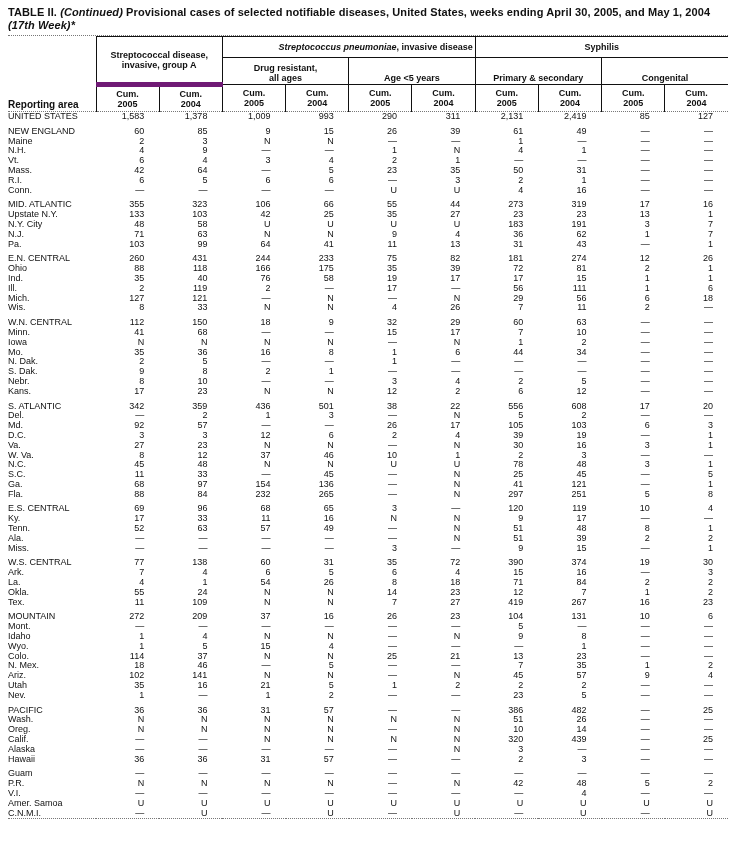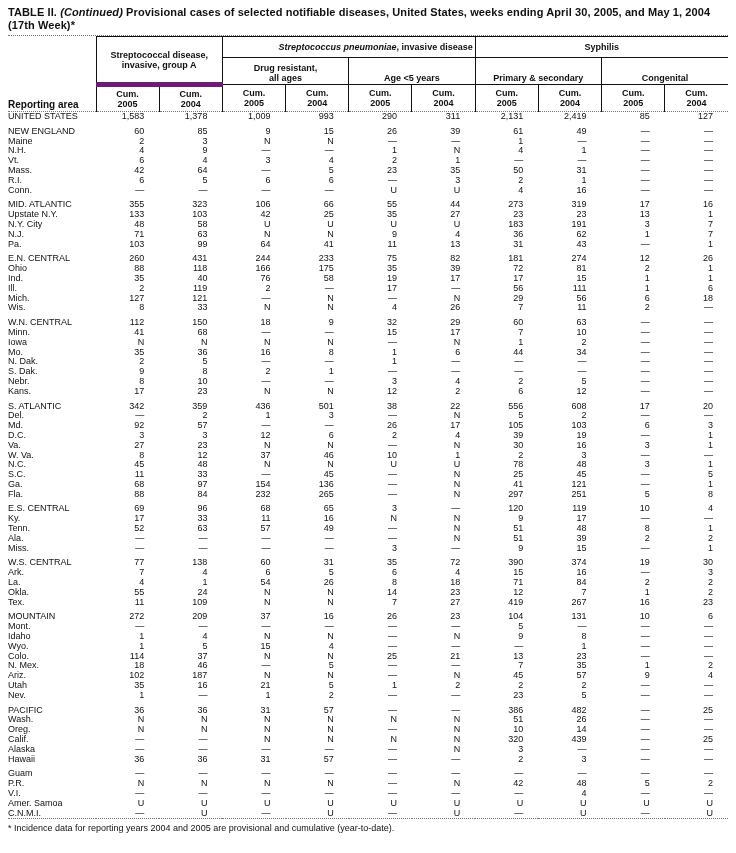--- a/index.html
+++ b/index.html
@@ -8,21 +8,21 @@
     font-family:"Liberation Sans","DejaVu Sans",sans-serif;
     color:#111;
     -webkit-font-smoothing:antialiased;
   }
   .page{padding:6px 8px 0 8px;}
   .title{
     font-size:11px;font-weight:bold;line-height:13px;
     letter-spacing:0.1px;
   }
   .title .cont{font-style:italic;}
-  .title .week{display:block;}
+  .title .week{display:block;font-style:italic;}
   .rule-dotted{border-bottom:1px dotted #777;height:3px;margin-bottom:0;}
   table.t{
     border-collapse:collapse;table-layout:fixed;
     width:720px;margin-top:0;
     border-bottom:1px dotted #777;
   }
   col.c-area{width:88px;}
   col.c-num{width:63.2px;}
   .t th{
     font-weight:bold;font-size:9px;line-height:10px;
@@ -843,21 +843,21 @@
           <td class="val">—</td>
           <td class="val">—</td>
           <td class="val">7</td>
           <td class="val">35</td>
           <td class="val">1</td>
           <td class="val">2</td>
         </tr>
         <tr>
           <td class="area">Ariz.</td>
           <td class="val">102</td>
-          <td class="val">187</td>
+          <td class="val">141</td>
           <td class="val">N</td>
           <td class="val">N</td>
           <td class="val">—</td>
           <td class="val">N</td>
           <td class="val">45</td>
           <td class="val">57</td>
           <td class="val">9</td>
           <td class="val">4</td>
         </tr>
         <tr>
@@ -1032,16 +1032,15 @@
           <td class="val">U</td>
           <td class="val">—</td>
           <td class="val">U</td>
           <td class="val">—</td>
           <td class="val">U</td>
         </tr>
       </tbody>
   </table>
 
   <div class="footnotes">
-    <span class="fn-star">* Incidence data for reporting years 2004 and 2005 are provisional and cumulative (year-to-date).</span>
   </div>
 
 </div>
 
 </body></html>

